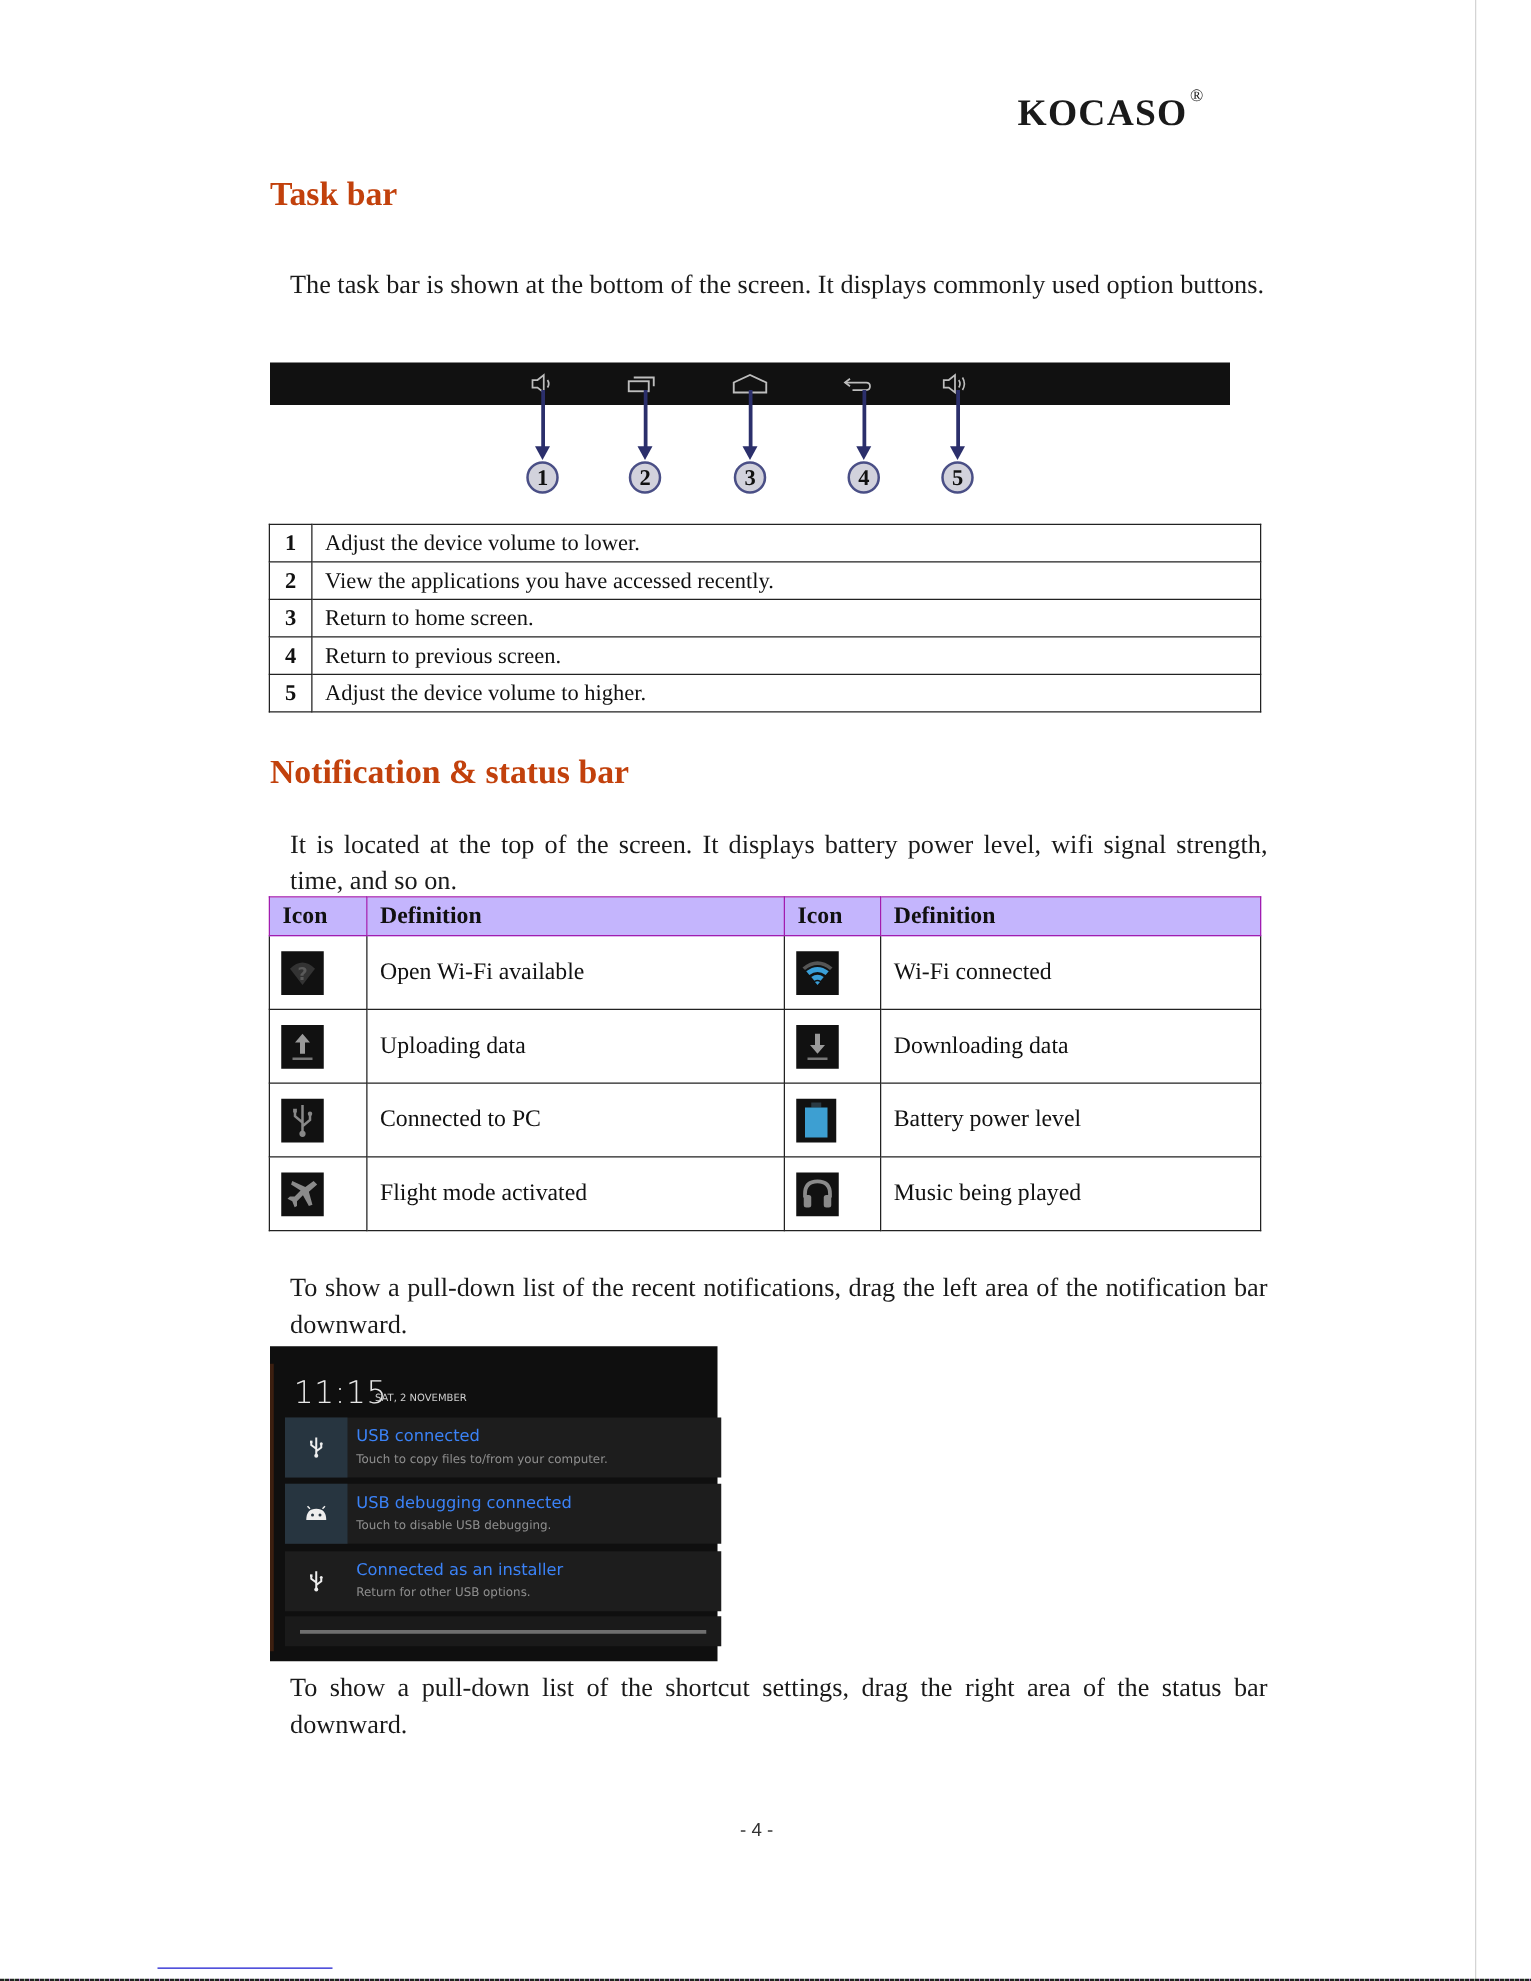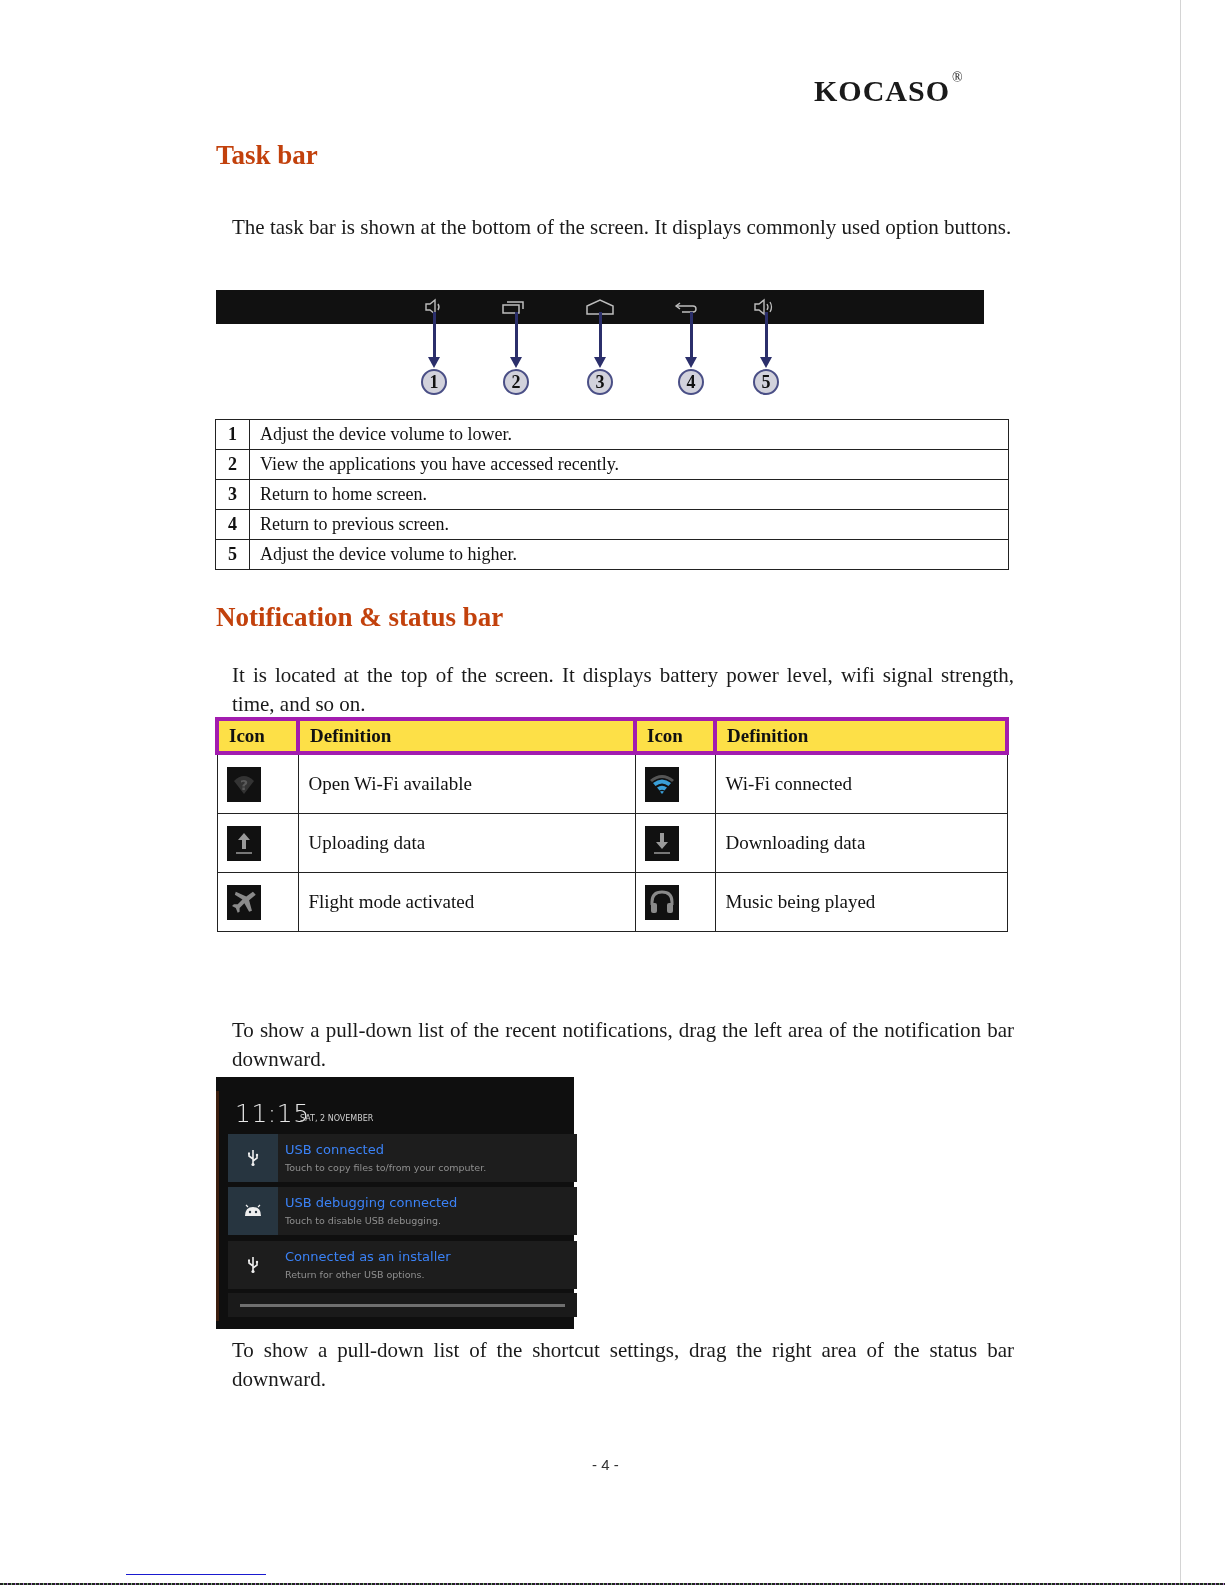--- a/index.html
+++ b/index.html
@@ -33,21 +33,21 @@
   }
 
   
   table { border-collapse: collapse; }
   .t1 { left: 215px; top: 419px; width: 794px; }
   .t1 td { border: 1px solid #222; height: 29px; padding: 0; font-size: 18px; }
   .t1 td.n { width: 33px; text-align: center; font-weight: bold; }
   .t1 td.d { padding-left: 10px; margin-top: 12px; }
 
   .t2 { left: 215px; top: 717px; width: 794px; }
-  .t2 th { background: #fde047; border: 4px solid #a21caf; height: 30px; font-size: 19px; font-weight: bold; text-align: left; padding: 0 0 0 10px; }
+  .t2 th { background: #c4b5fd; border: 1px solid #a21caf; height: 30px; font-size: 19px; font-weight: bold; text-align: left; padding: 0 0 0 10px; }
   .t2 td { border: 1px solid #222; height: 58px; padding: 0; font-size: 19px; }
   .t2 td.ic { width: 67px; padding-left: 9px; }
   .t2 td.df { padding-left: 10px; margin-top: 24px; }
   .t2 .c1 { width: 67px; }
   .t2 .c2 { width: 323px; }
   .t2 .c3 { width: 66px; }
   .icon-box { width: 34px; height: 35px; background: #111; display: flex; align-items: center; justify-content: center; }
 
   
   .notif { left: 216px; top: 1077px; width: 358px; height: 252px; background: #0f0f0f; }
@@ -198,20 +198,42 @@
               <path d="M12 20 L6 13 H10 V4 H14 V13 H18 Z" fill="#9a9a9a"></path>
               <rect x="4" y="23" width="16" height="2" fill="#777"></rect>
             </svg>
     </div>
         </td>
     <td class="df">Downloading data</td>
   </tr>
   <tr>
     <td class="ic">
           <div class="icon-box">
+      <svg width="22" height="30" viewBox="0 0 22 30">
+              <path d="M11 3 V25 M11 17 L5 12 V8 M11 20 L17 15 V11" fill="none" stroke="#888" stroke-width="2"></path>
+              <circle cx="11" cy="26" r="2.5" fill="#888"></circle>
+              <rect x="3.5" y="6" width="3" height="3" fill="#888"></rect>
+              <circle cx="17" cy="10" r="1.8" fill="#888"></circle>
+            </svg>
+    </div>
+        </td>
+    <td class="df">Connected to PC</td>
+    <td class="ic">
+          <div class="icon-box" style="width:32px;">
+      <svg width="22" height="32" viewBox="0 0 22 32">
+              <rect x="7" y="2" width="8" height="4" fill="#2a3a44"></rect>
+              <rect x="2" y="6" width="18" height="24" fill="#3d9fd2"></rect>
+            </svg>
+    </div>
+        </td>
+    <td class="df">Battery power level</td>
+  </tr>
+  <tr>
+    <td class="ic">
+          <div class="icon-box">
       <svg width="28" height="28" viewBox="0 0 28 28">
               <path d="M22 4 L25 7 L18 13 L21 24 L18 25 L13 16 L8 21 L8 25 L6 26 L4 21 L0 19 L2 17 L6 17 L11 12 L3 7 L4 4 L15 9 Z" fill="#8a8a8a" transform="translate(2,0) scale(0.95)"></path>
             </svg>
     </div>
         </td>
     <td class="df">Flight mode activated</td>
     <td class="ic">
           <div class="icon-box">
       <svg width="28" height="28" viewBox="0 0 28 28">
               <path d="M4 17 V14 Q4 4 14 4 Q24 4 24 14 V17" fill="none" stroke="#8a8a8a" stroke-width="3"></path>

